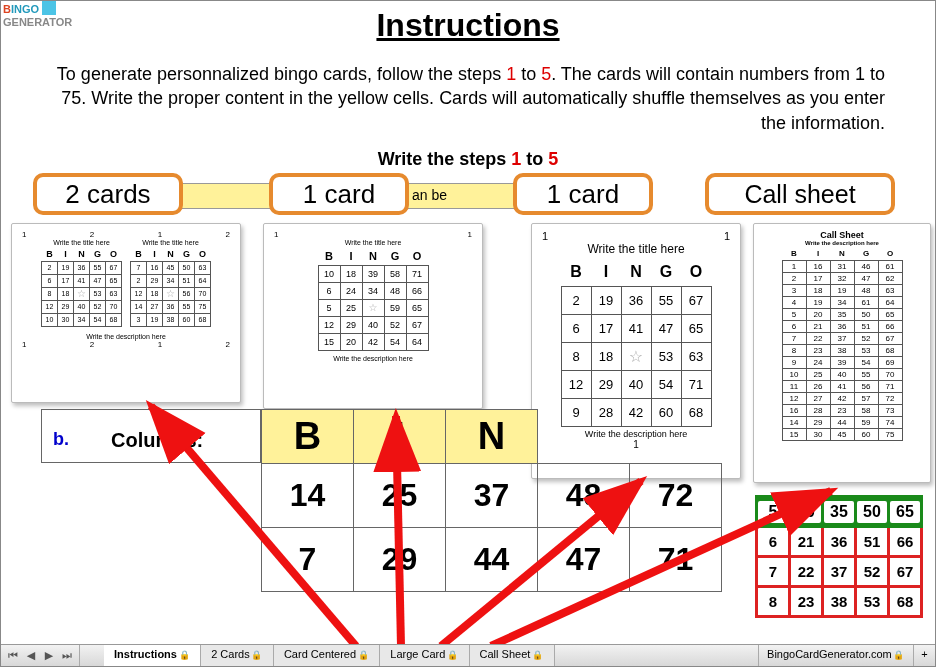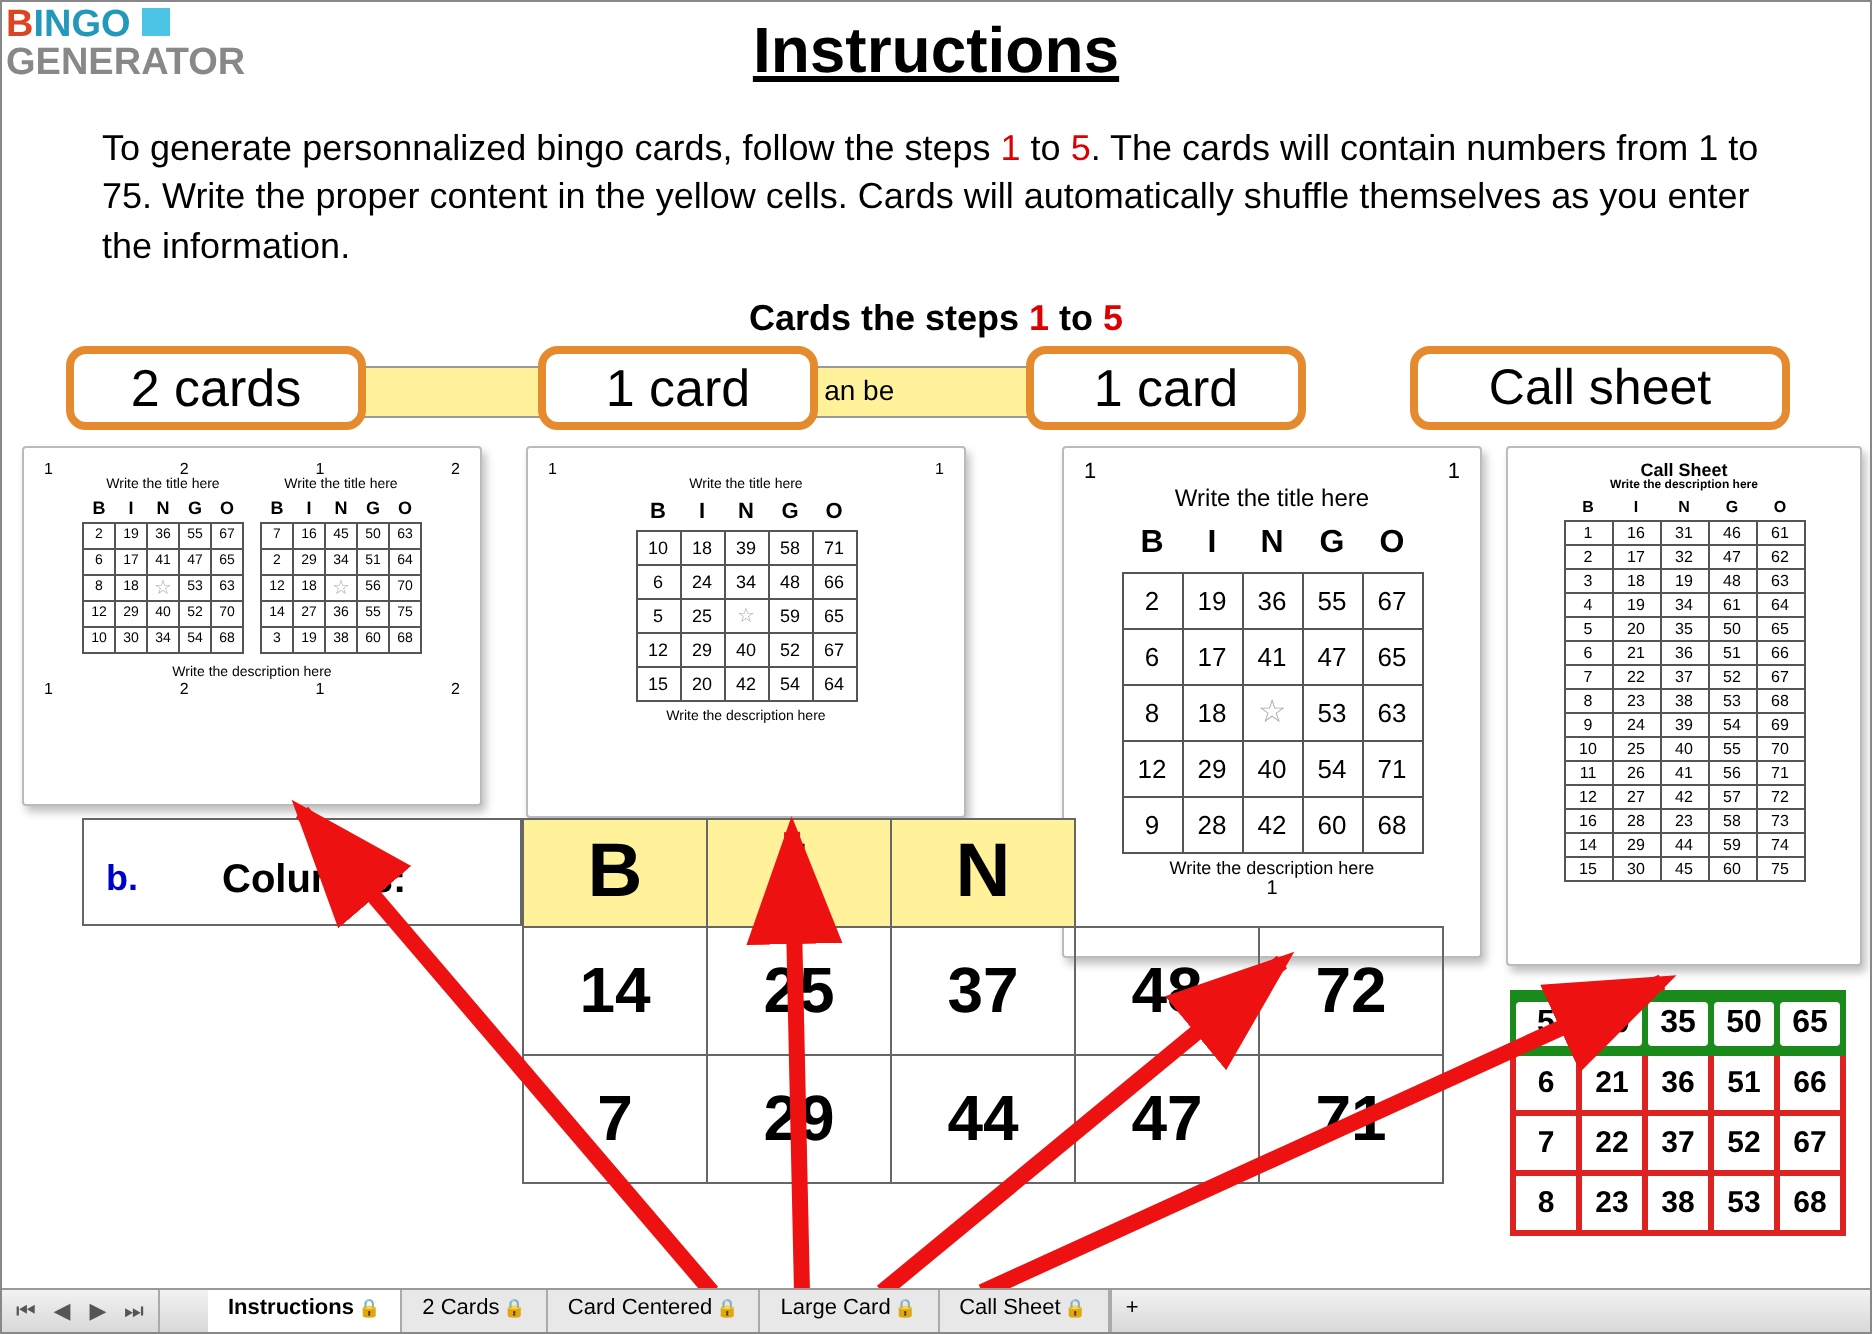--- a/index.html
+++ b/index.html
@@ -9,21 +9,21 @@
     height: 667px;
     background: #fff;
     position: relative;
     overflow: hidden;
     border: 1px solid #888;
   }
   .logo {
     position: absolute;
     top: 2px; left: 2px;
     font-weight: bold;
-    font-size: 19px;
+    font-size: 11px;
     line-height: 1;
   }
   .logo .b1 { color: #d42; }
   .logo .b2 { color: #29b; }
   .logo .b3 { color: #888; }
   .logo .chip {
     display: inline-block; width: 14px; height: 14px;
     background: #4cc4e6; vertical-align: middle;
     position: relative; top: -2px;
   }
@@ -31,20 +31,21 @@
     text-align: center;
     font-size: 32px;
     font-weight: 900;
     text-decoration: underline;
     padding-top: 6px;
   }
   .intro {
     font-size: 18px;
     padding: 18px 50px 4px 50px;
     line-height: 1.35;
+    text-align: right;
   }
   .red { color: #d00; }
   .follow {
     text-align: center;
     font-size: 18px;
     font-weight: bold;
     margin-top: 10px;
   }
 
   
@@ -231,21 +232,21 @@
   <span class="b3">GENERATOR</span>
 </div>
 
 <h1 class="title">Instructions</h1>
 
 <p class="intro">
   <span>To generate personnalized bingo cards, follow the steps </span><span class="red">1</span><span> to </span><span class="red">5</span><span>. The cards will contain numbers from 1 to 75. Write the proper content in the yellow cells. Cards will automatically shuffle themselves as you enter the information.</span>
 </p>
 
 <p class="follow">
-  <span>Cards the steps </span><span class="red">1</span><span> to </span><span class="red">5</span>
+  <span>Write the steps </span><span class="red">1</span><span> to </span><span class="red">5</span>
 </p>
 
 <div class="yellow-band">. .. .  an be</div>
 
 <div class="pill pill-1">2 cards</div>
 <div class="pill pill-2">1 card</div>
 <div class="pill pill-3">1 card</div>
 <div class="pill pill-4">Call sheet</div>
 
 <div class="thumb thumb-1">
@@ -706,14 +707,15 @@
     <span>⏮</span>
     <span>◀</span>
     <span>▶</span>
     <span>⏭</span>
   </div>
   <div class="tab active"><span>Instructions</span><span class="lock">🔒</span></div>
   <div class="tab"><span>2 Cards</span><span class="lock">🔒</span></div>
   <div class="tab"><span>Card Centered</span><span class="lock">🔒</span></div>
   <div class="tab"><span>Large Card</span><span class="lock">🔒</span></div>
   <div class="tab"><span>Call Sheet</span><span class="lock">🔒</span></div>
+  <div class="url"><span>BingoCardGenerator.com</span><span class="lock">🔒</span></div>
   <div class="plus">+</div>
 </div>
 
 </body></html>

